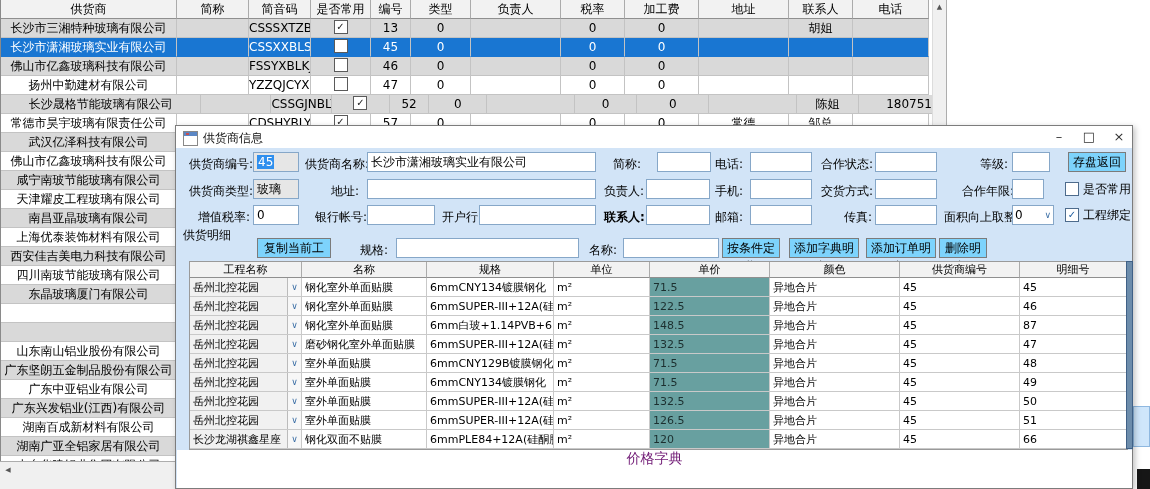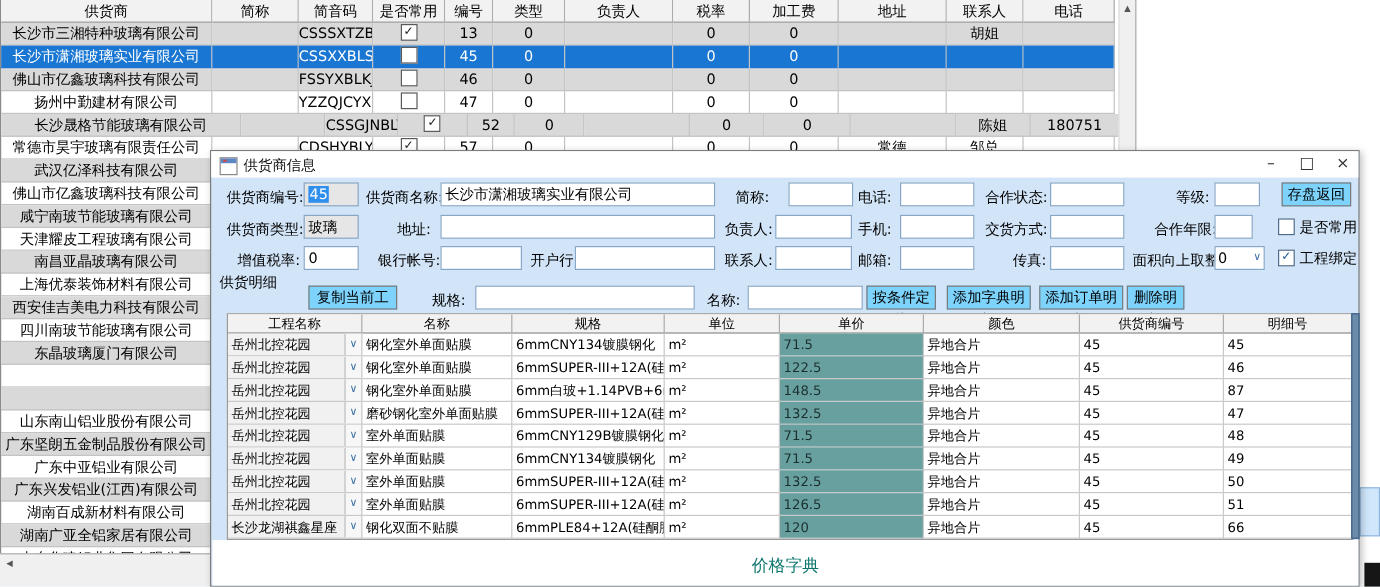--- a/index.html
+++ b/index.html
@@ -55,21 +55,21 @@
   .ghead{box-sizing:border-box;text-align:center;font-size:11px;border-right:1px solid #ababab;border-bottom:1px solid #8f8f8f;overflow:hidden;white-space:nowrap;}
   .grow{display:flex;height:19px;line-height:19px;background:#fff;}
   .gcell{box-sizing:border-box;border-right:1px solid #c9c9c9;border-bottom:1px solid #c9c9c9;
          font-size:11px;padding:0 3px;overflow:hidden;white-space:nowrap;}
   .gcell.price{background:#68a0a0;color:#1c2f2f;}
   .gcell.combo{background:#f1f1f1;padding:0;display:flex;}
   .combo-txt{flex:1;padding:0 3px;overflow:hidden;white-space:nowrap;font-size:11px;}
   .combo-arrow{width:13px;text-align:center;color:#3a6ea5;font-size:9px;border-left:1px solid #bbb;background:#f7f7f7;}
   #grid-vscroll{position:absolute;left:950px;top:135px;width:7px;height:188px;background:#6c8cab;border:1px solid #3f6086;box-sizing:border-box;}
   #dlg-footer{position:absolute;left:1px;top:324px;width:955px;height:38px;background:#ffffff;text-align:center;}
-  #price-dict-label{margin-top:13px;display:inline-block;font-size:14px;color:#0f766e;}
+  #price-dict-label{display:inline-block;font-size:14px;color:#701a75;}
 
   
   #art-blue{left:1133px;top:406px;width:17px;height:41px;background:#cfe6fb;border:1px solid #8fb8e0;box-sizing:border-box;z-index:5;}
   #art-dark{left:1137px;top:469px;width:13px;height:20px;background:#161616;z-index:5;}
 </style>
 </head>
 <body>
 
 <div id="main-table" class="abs">
   <div id="main-table-header">
@@ -148,21 +148,21 @@
         <div class="mcell" style="width: 72px;"></div>
         <div class="mcell" style="width: 62px;">CSSGJNBLYXGS</div>
         <div class="mcell" style="width: 60px;"><span class="chk on" data-g="✓"></span></div>
         <div class="mcell" style="width: 40px;">52</div>
         <div class="mcell" style="width: 60px;">0</div>
         <div class="mcell" style="width: 90px;"></div>
         <div class="mcell" style="width: 64px;">0</div>
         <div class="mcell" style="width: 74px;">0</div>
         <div class="mcell" style="width: 90px;"></div>
         <div class="mcell" style="width: 64px;">陈姐</div>
-        <div class="mcell" style="width: 76px;">180751</div>
+        <div class="mcell" style="width: 76px; text-align: right;">180751</div>
       </div>
       <div class="mrow">
         <div class="mcell" style="width: 176px;">常德市昊宇玻璃有限责任公司</div>
         <div class="mcell" style="width: 72px;"></div>
         <div class="mcell" style="width: 62px;">CDSHYBLYX...</div>
         <div class="mcell" style="width: 60px;"><span class="chk on" data-g="✓"></span></div>
         <div class="mcell" style="width: 40px;">57</div>
         <div class="mcell" style="width: 60px;">0</div>
         <div class="mcell" style="width: 90px;"></div>
         <div class="mcell" style="width: 64px;">0</div>
@@ -470,21 +470,21 @@
   <span class="lbl" style="left:786px;top:57px;">合作年限:</span>
   <input class="inp" style="left: 836px; top: 53px; width: 32px;" value="">
   <span class="cbx" style="left:889px;top:56px;"><span class="box"></span><span>是否常用</span></span>
 
   <span class="lbl" style="left:22px;top:83px;">增值税率:</span>
   <input class="inp" style="left: 77px; top: 79px; width: 46px;" value="0">
   <span class="lbl" style="left:139px;top:83px;">银行帐号:</span>
   <input class="inp" style="left: 191px; top: 79px; width: 68px;" value="">
   <span class="lbl" style="left:266px;top:83px;">开户行:</span>
   <input class="inp" style="left: 303px; top: 79px; width: 117px;" value="">
-  <span class="lbl" style="left:428px;top:83px;">联系人:</span>
+  <span class="lbl" style="left:428px;top:83px;font-weight:bold;">联系人:</span>
   <input class="inp" style="left: 470px; top: 79px; width: 64px;" value="">
   <span class="lbl" style="left:539px;top:83px;">邮箱:</span>
   <input class="inp" style="left: 574px; top: 79px; width: 62px;" value="">
   <span class="lbl" style="left:668px;top:83px;">传真:</span>
   <input class="inp" style="left: 699px; top: 79px; width: 62px;" value="">
   <span class="lbl" style="left:768px;top:83px;">面积向上取整:</span>
   <span class="ddl" style="left:836px;top:79px;width:42px;"><span class="dda">∨</span><span>0</span></span>
   <span class="cbx" style="left:889px;top:82px;"><span class="box">✓</span><span>工程绑定</span></span>
 
   <span class="lbl" style="left:7px;top:101px;">供货明细</span>

